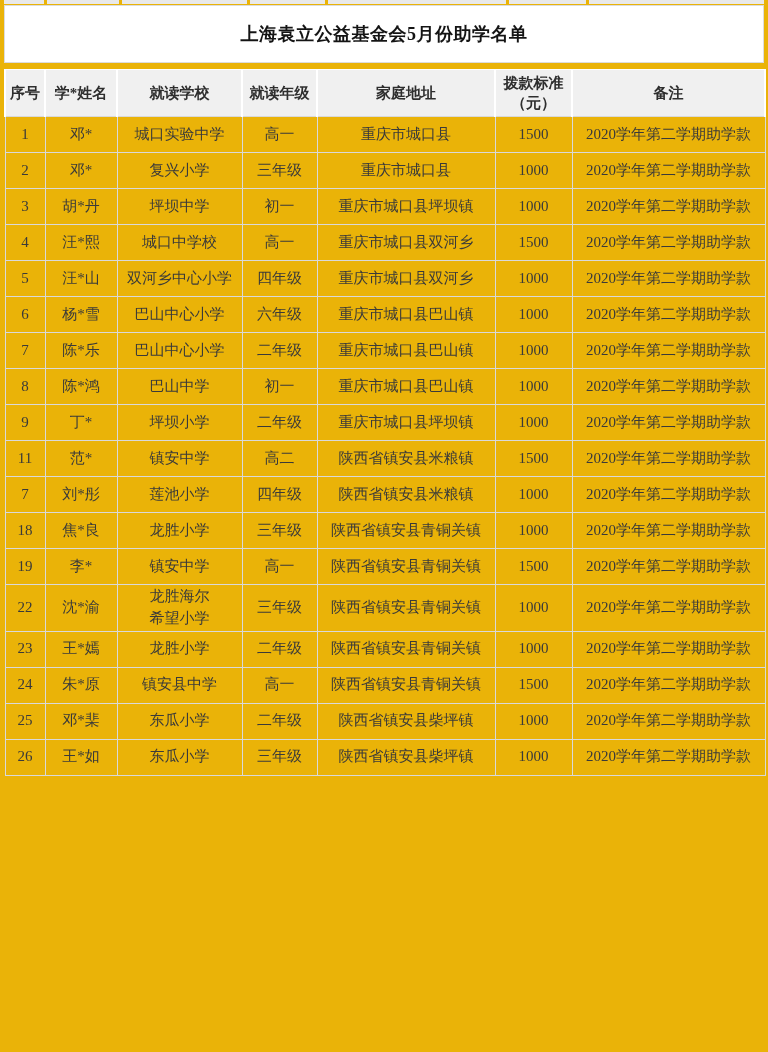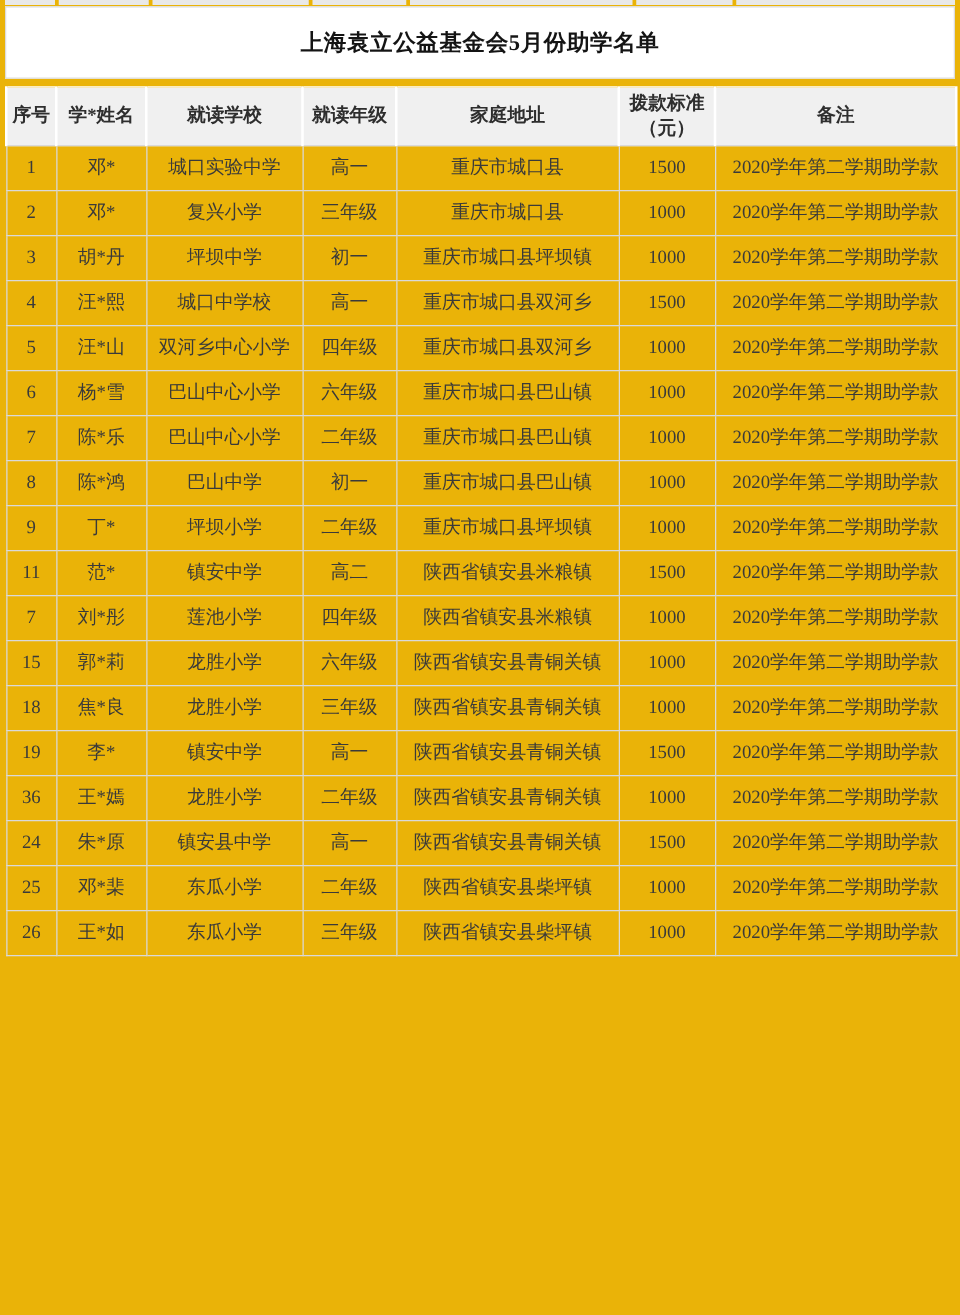--- a/index.html
+++ b/index.html
@@ -227,29 +227,20 @@
   <tr>
     <td>7</td>
     <td>刘*彤</td>
     <td>莲池小学</td>
     <td>四年级</td>
     <td>陕西省镇安县米粮镇</td>
     <td>1000</td>
     <td>2020学年第二学期助学款</td>
   </tr>
 
-  <tr>
-    <td>15</td>
-    <td>郭*莉</td>
-    <td>龙胜小学</td>
-    <td>六年级</td>
-    <td>陕西省镇安县青铜关镇</td>
-    <td>1000</td>
-    <td>2020学年第二学期助学款</td>
-  </tr>
 
 
 
   <tr>
     <td>18</td>
     <td>焦*良</td>
     <td>龙胜小学</td>
     <td>三年级</td>
     <td>陕西省镇安县青铜关镇</td>
     <td>1000</td>
@@ -261,23 +252,33 @@
     <td>李*</td>
     <td>镇安中学</td>
     <td>高一</td>
     <td>陕西省镇安县青铜关镇</td>
     <td>1500</td>
     <td>2020学年第二学期助学款</td>
   </tr>
 
 
 
-
-  <tr>
-    <td>36</td>
+  <tr>
+    <td>22</td>
+    <td>沈*渝</td>
+    <td>龙胜海尔
+希望小学</td>
+    <td>三年级</td>
+    <td>陕西省镇安县青铜关镇</td>
+    <td>1000</td>
+    <td>2020学年第二学期助学款</td>
+  </tr>
+
+  <tr>
+    <td>23</td>
     <td>王*嫣</td>
     <td>龙胜小学</td>
     <td>二年级</td>
     <td>陕西省镇安县青铜关镇</td>
     <td>1000</td>
     <td>2020学年第二学期助学款</td>
   </tr>
 
   <tr>
     <td>24</td>

